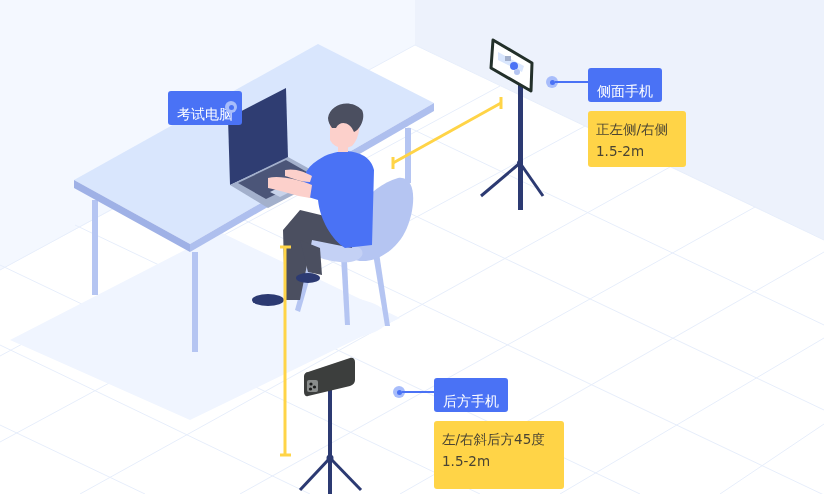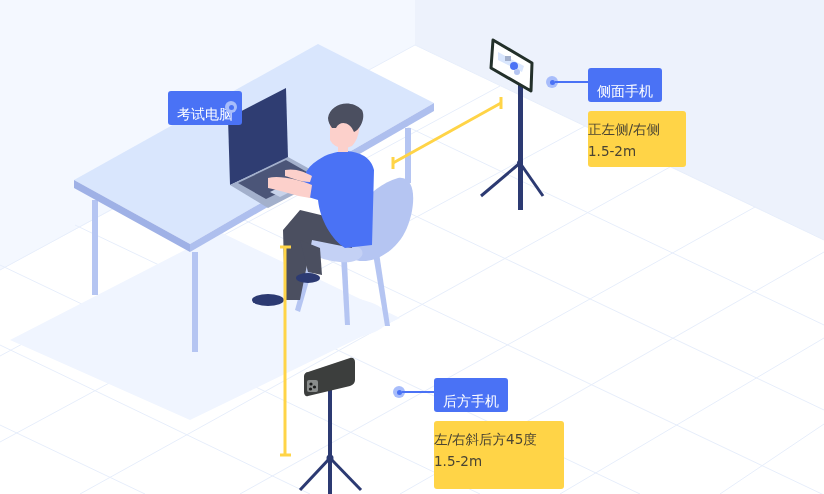--- a/index.html
+++ b/index.html
@@ -6,21 +6,21 @@
   body { width: 824px; height: 494px; overflow: hidden; background: #ffffff; font-family: "DejaVu Sans", "Liberation Sans", sans-serif; }
   .stage { position: relative; width: 824px; height: 494px; overflow: hidden; }
   .scene { position: absolute; left: 0; top: 0; }
   .label-blue {
     position: absolute; background: #4a72f5; color: #ffffff; font-size: 14px;
     border-radius: 3px; padding: 6px 9px; height: 34px; line-height: 34px; white-space: nowrap;
     box-sizing: border-box;
   }
   .label-yellow {
     position: absolute; background: #ffd447; color: #4a4433; font-size: 13.5px;
-    border-radius: 3px; padding: 7px 0; line-height: 22px; box-sizing: border-box;
+    border-radius: 3px; padding: 7px 8px; line-height: 22px; box-sizing: border-box;
   }
   .label-yellow span { display: block; }
   .connector { position: absolute; height: 2px; background: #4a72f5; }
   .dot { position: absolute; width: 12px; height: 12px; border-radius: 50%; background: #a8bdfb; }
   .dot::after { content: ""; position: absolute; left: 3.5px; top: 3.5px; width: 5px; height: 5px; border-radius: 50%; background: #4a72f5; }
 </style>
 </head>
 <body>
 
 <div class="stage">

